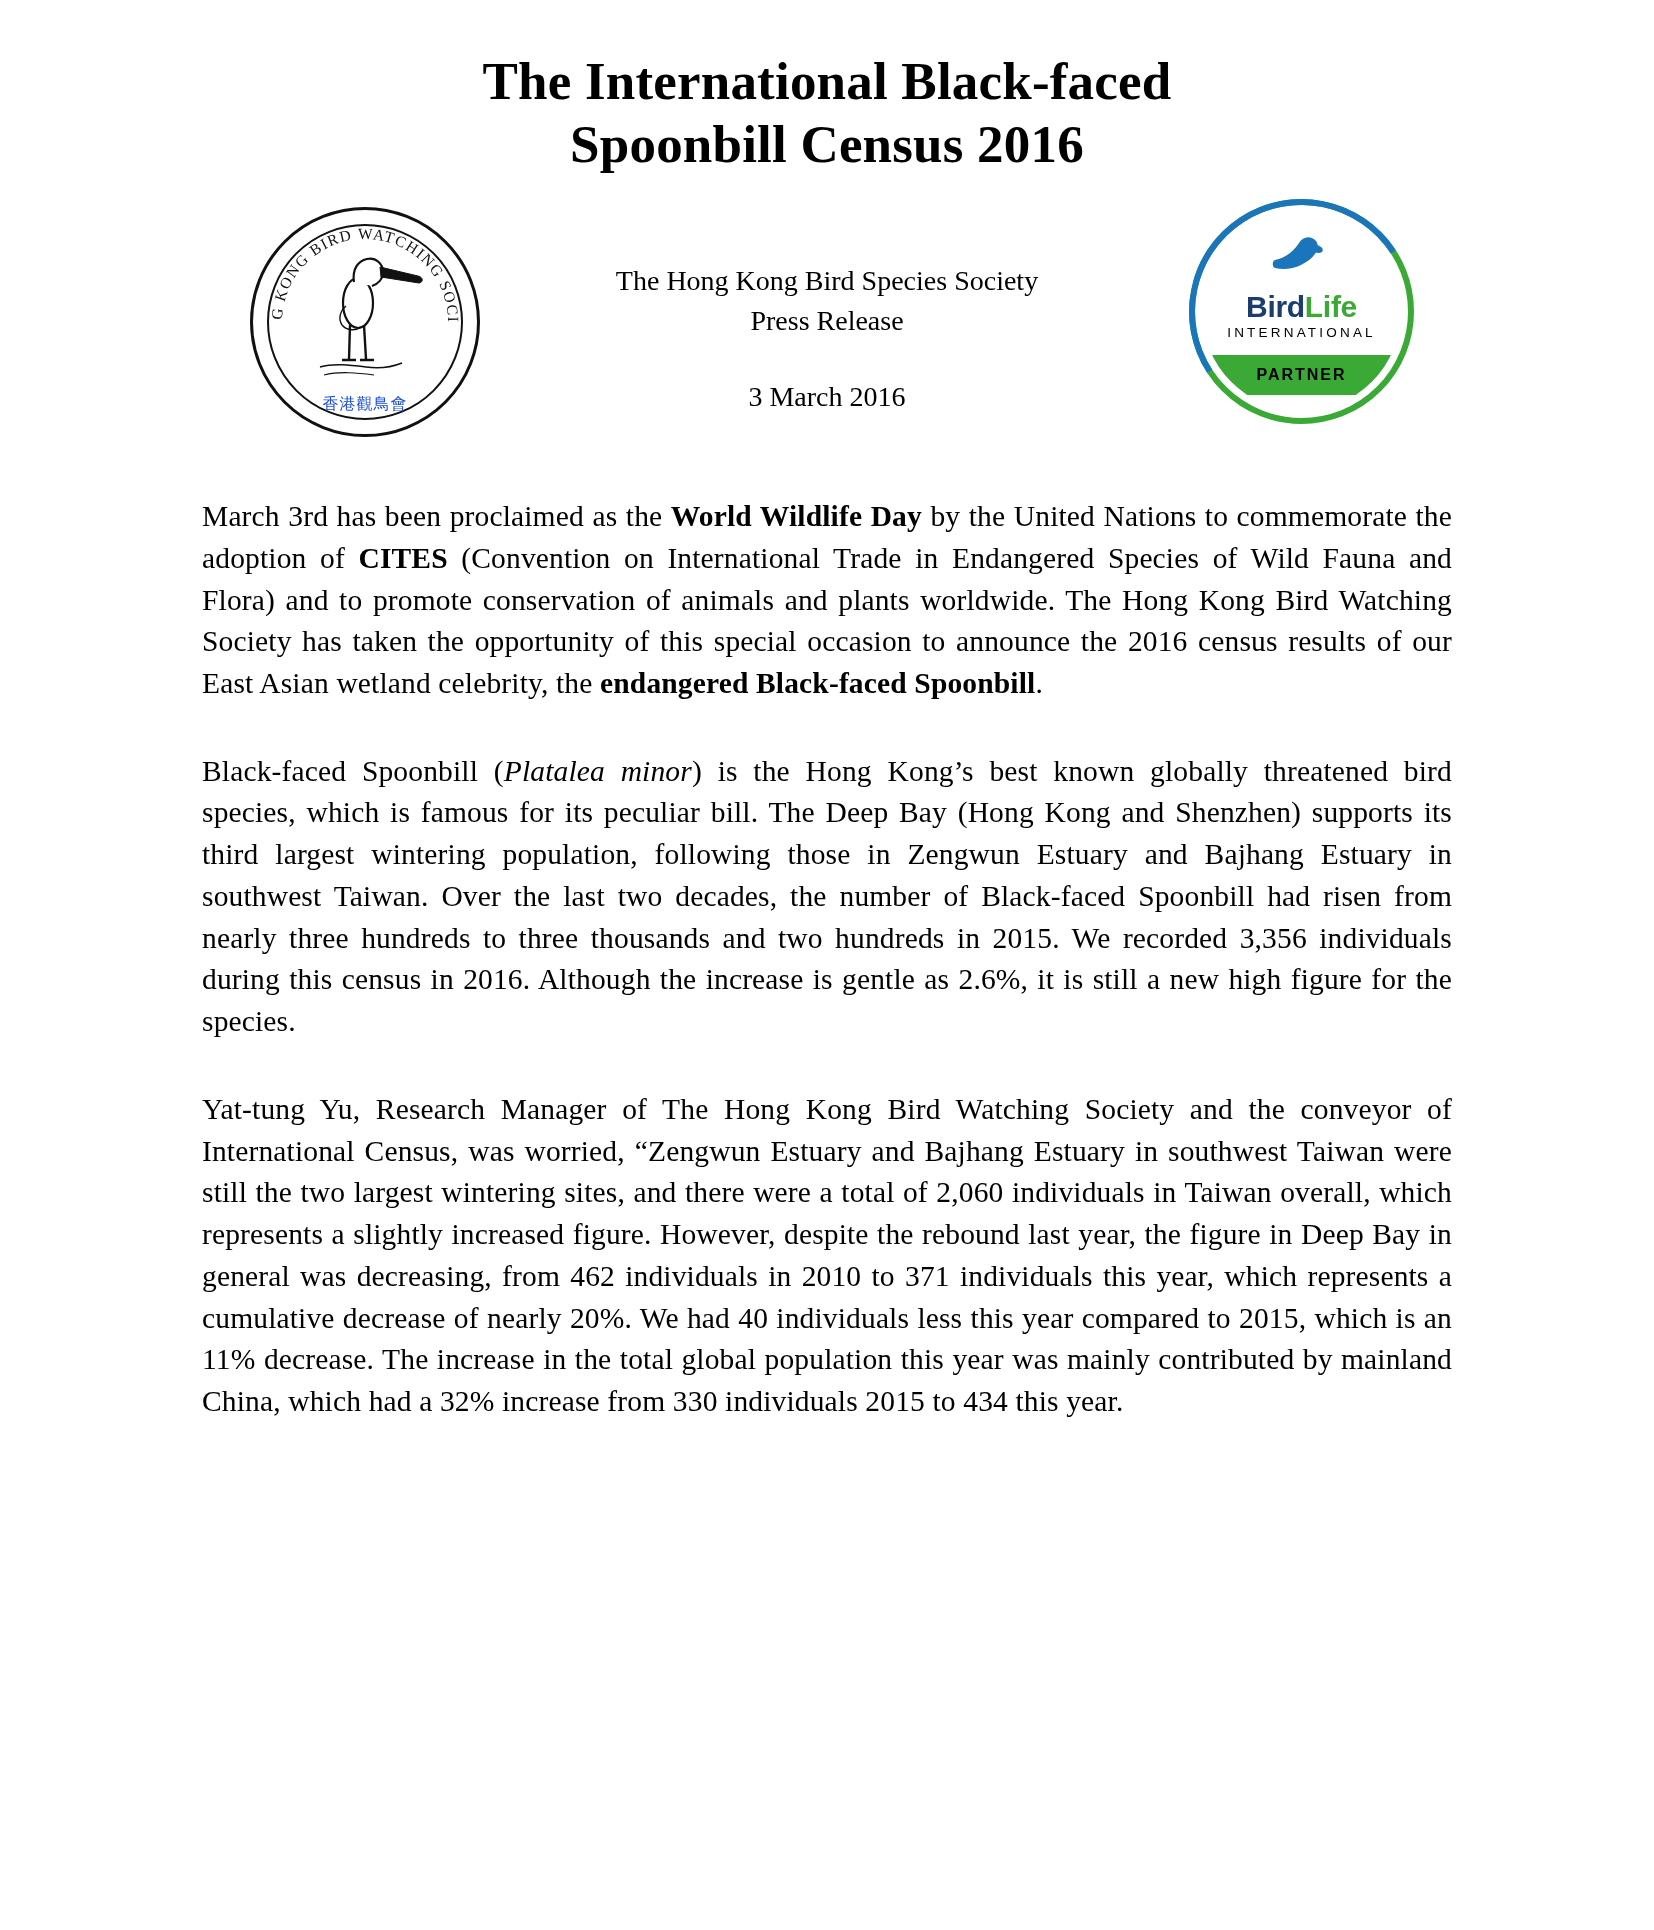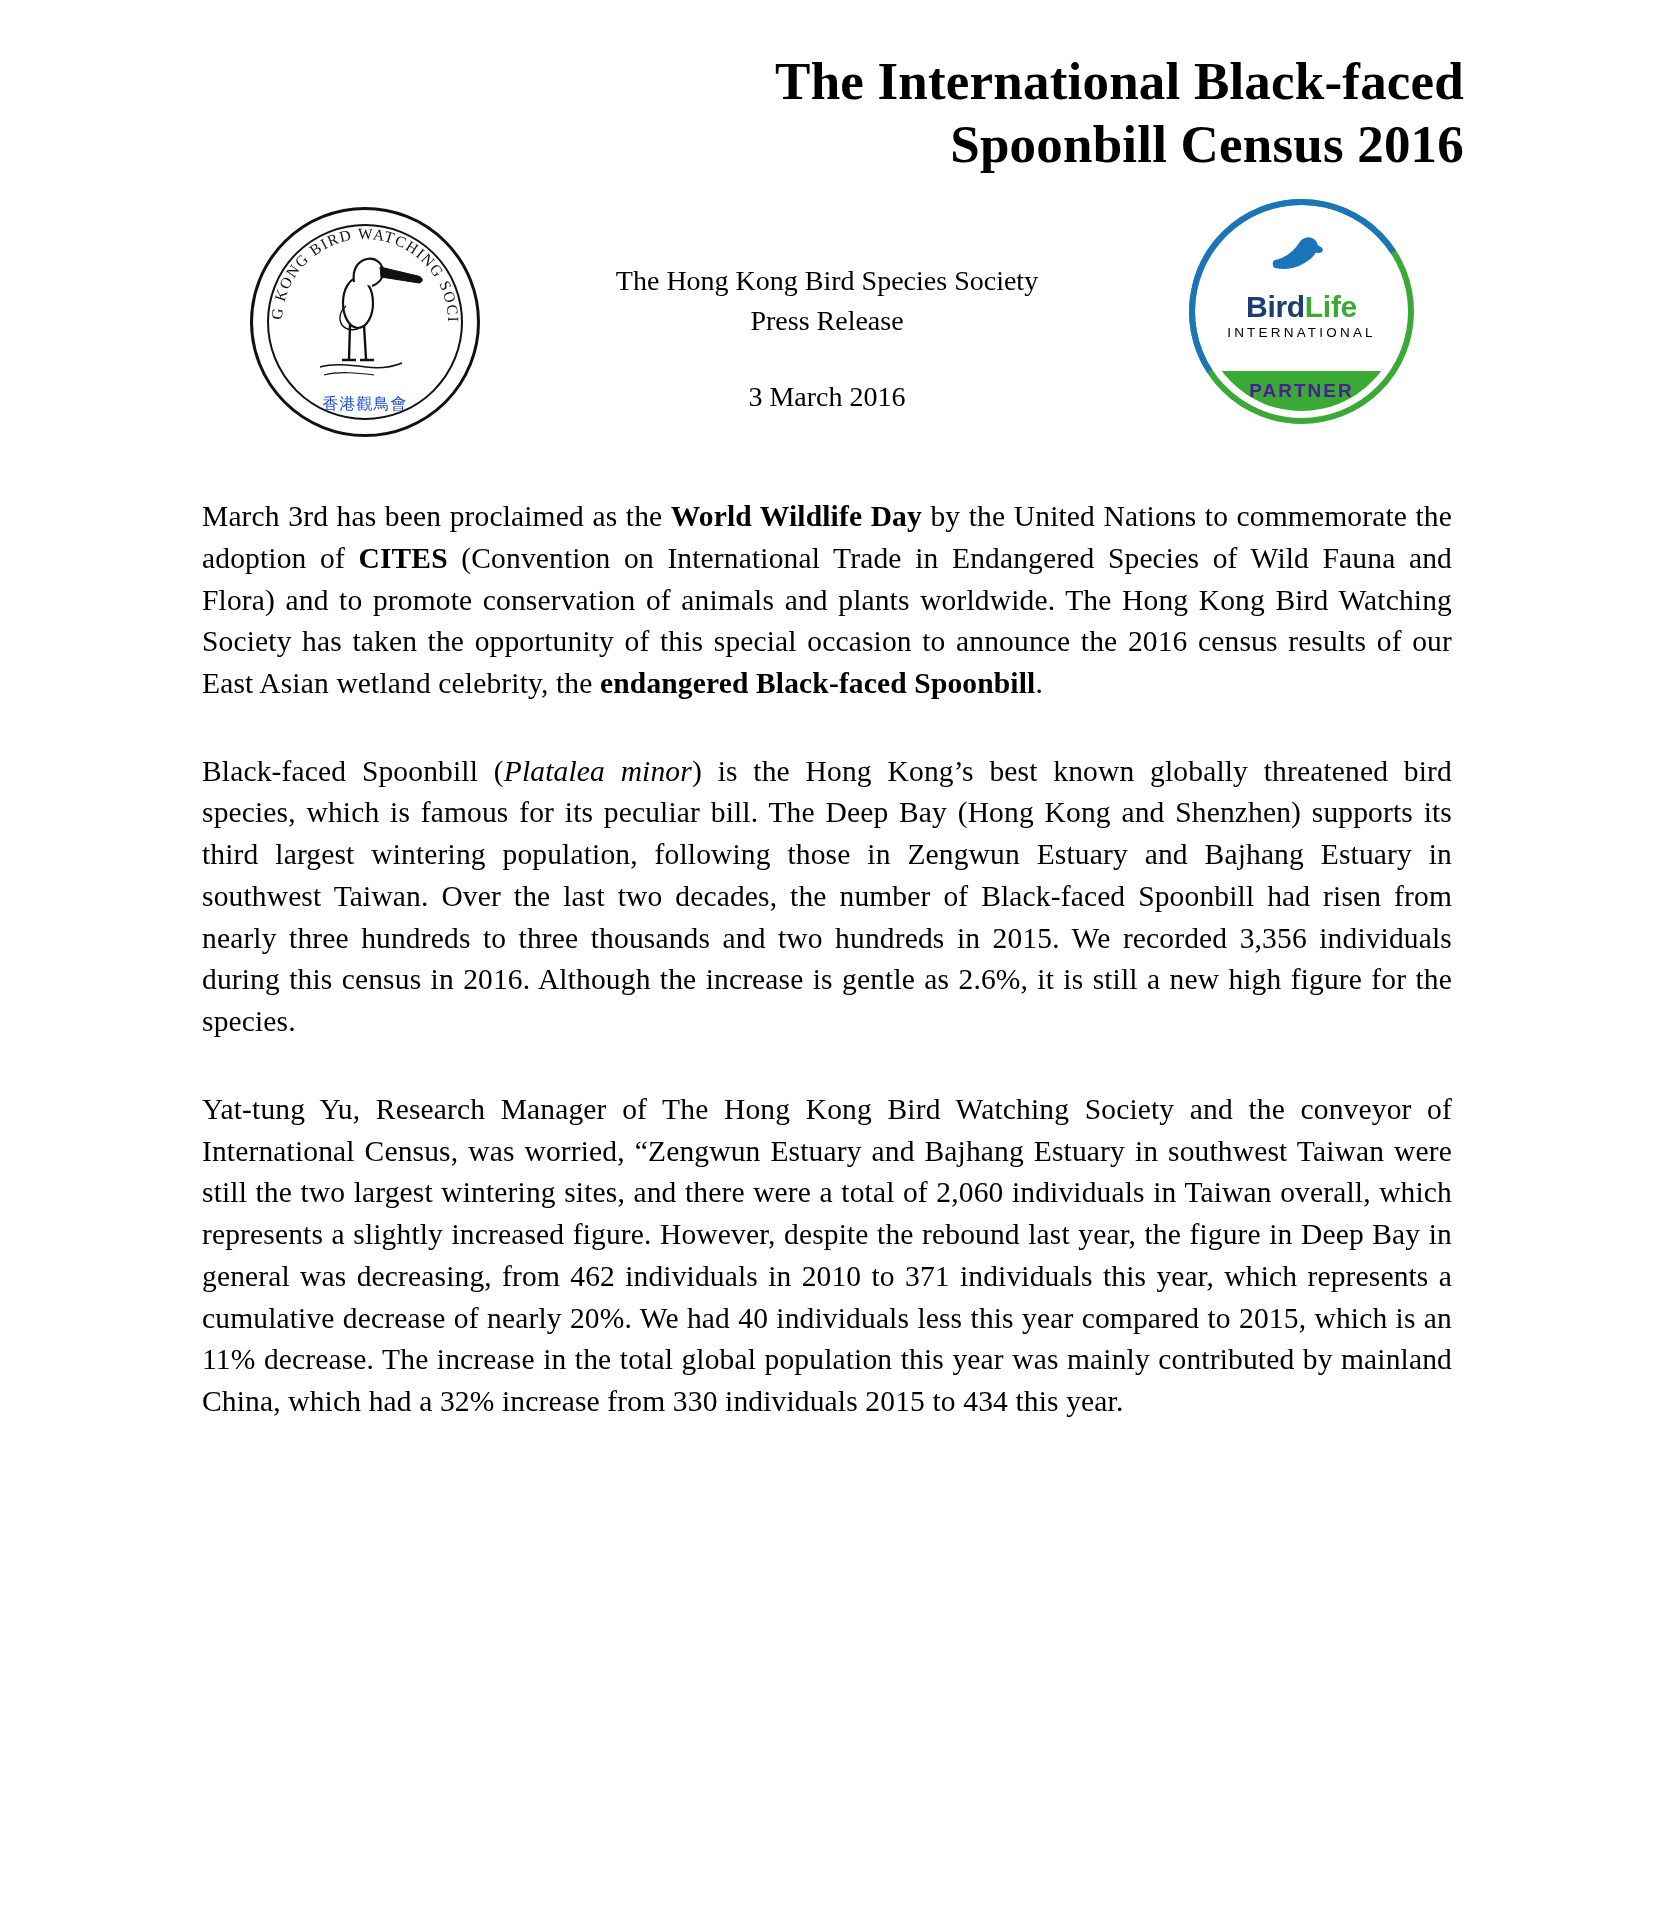--- a/index.html
+++ b/index.html
@@ -17,21 +17,21 @@
   .page {
     width: 1654px;
     min-height: 1930px;
     box-sizing: border-box;
     padding: 40px 130px 30px 130px;
     position: relative;
   }
 
   
   .doc-title {
-    text-align: right;
+    text-align: center;
     font-weight: bold;
     font-size: 53px;
     line-height: 1.18;
     letter-spacing: 0.2px;
     margin: 10px 0 0 0;
     padding: 0 60px;
   }
   .doc-title .line {
     display: block;
   }
@@ -138,27 +138,27 @@
   .bl-name .life { color: #3aa935; }
   .bl-sub {
     font-family: "Liberation Sans", sans-serif;
     font-size: 13.5px;
     letter-spacing: 3.2px;
     color: #000000;
     margin-top: 3px;
   }
   .bl-partner {
     position: absolute;
-    left: 0; right: 0; bottom: 0;
+    left: 0; right: 0; bottom: 16px;
     height: 40px;
     background: #3aa935;
-    color: #4c1d95;
+    color: #000000;
     font-family: "Liberation Sans", sans-serif;
     font-weight: bold;
-    font-size: 19px;
+    font-size: 16px;
     letter-spacing: 2px;
     display: flex;
     align-items: center;
     justify-content: center;
   }
 
   
   .hk-outer {
     position: absolute;
     inset: 0;

